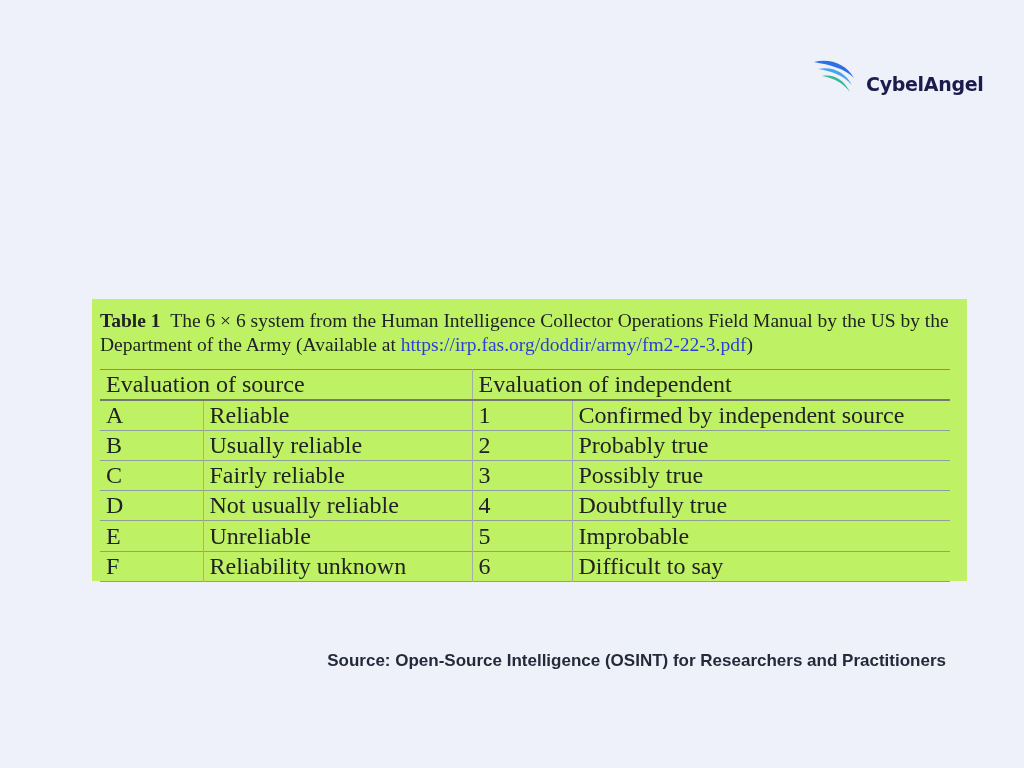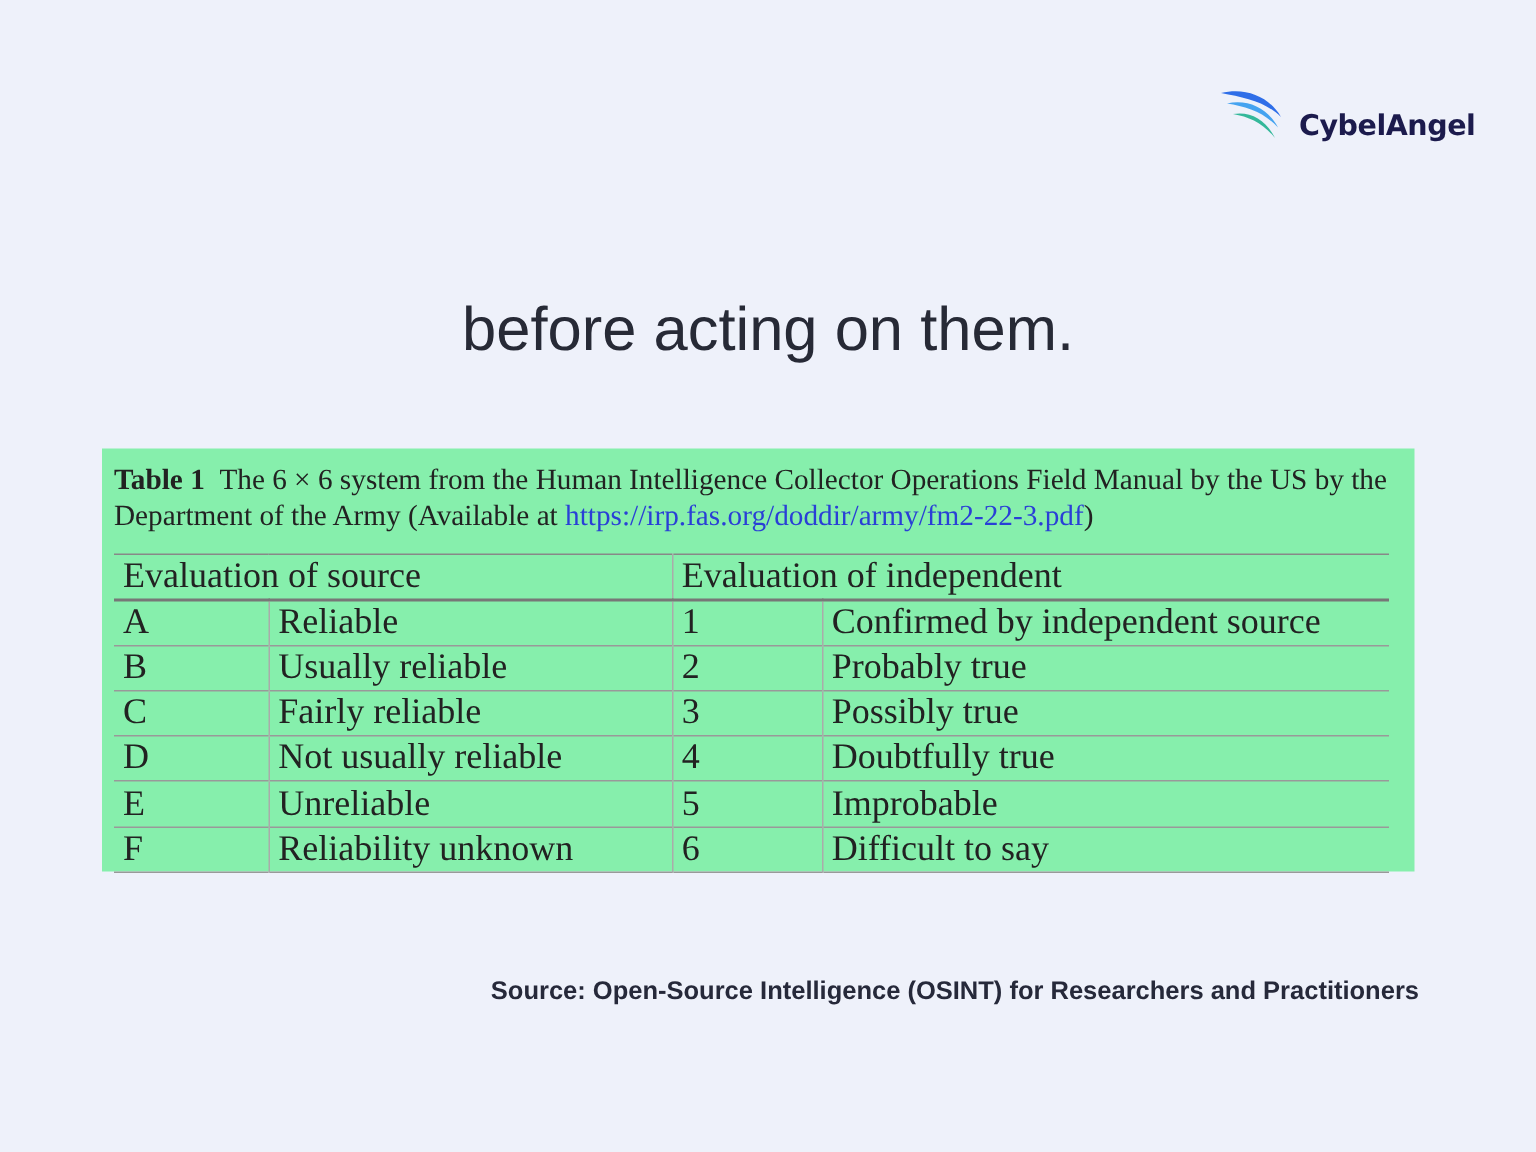--- a/index.html
+++ b/index.html
@@ -31,23 +31,23 @@
       text-align: center;
       font-family: "Liberation Sans", sans-serif;
       font-size: 41px;
       line-height: 57px;
       color: #272a36;
       font-weight: normal;
     }
     .headline em { font-style: italic; }
     .table-card {
       position: absolute;
-      left: 68px; top: 299px;
+      left: 92px; top: 299px;
       width: 875px; height: 282px;
-      background: #86efac;
+      background: #bef264;
     }
     .caption {
       position: absolute;
       left: 8px; top: 10px; width: 860px;
       font-family: "Liberation Serif", serif;
       font-size: 19.5px;
       line-height: 24px;
       color: #222;
     }
     .caption b { font-weight: bold; }
@@ -88,21 +88,20 @@
   <svg viewBox="0 0 48 40">
     <path d="M2 6 C18 2, 34 8, 42 22 C32 12, 18 9, 2 6 Z" fill="#2f6ee8"></path>
     <path d="M6 13 C20 10, 33 16, 40 29 C31 19, 19 15, 6 13 Z" fill="#45a3f0"></path>
     <path d="M10 20 C22 18, 32 24, 38 36 C30 26, 21 22, 10 20 Z" fill="#34b89a"></path>
   </svg>
   <span class="logo-text">CybelAngel</span>
 </div>
 
 <h1 class="headline">
   <br>
-  <span>before acting on them.</span>
 </h1>
 
 <div class="table-card">
   <div class="caption">
     <b>Table 1</b>&nbsp;&nbsp;<span>The 6 × 6 system from the Human Intelligence Collector Operations Field Manual by the US by the Department of the Army (Available at </span><span class="link">https://irp.fas.org/doddir/army/fm2-22-3.pdf</span><span>)</span>
   </div>
   <table class="eval">
     <colgroup>
       <col style="width:103px">
         <col style="width:269px">

